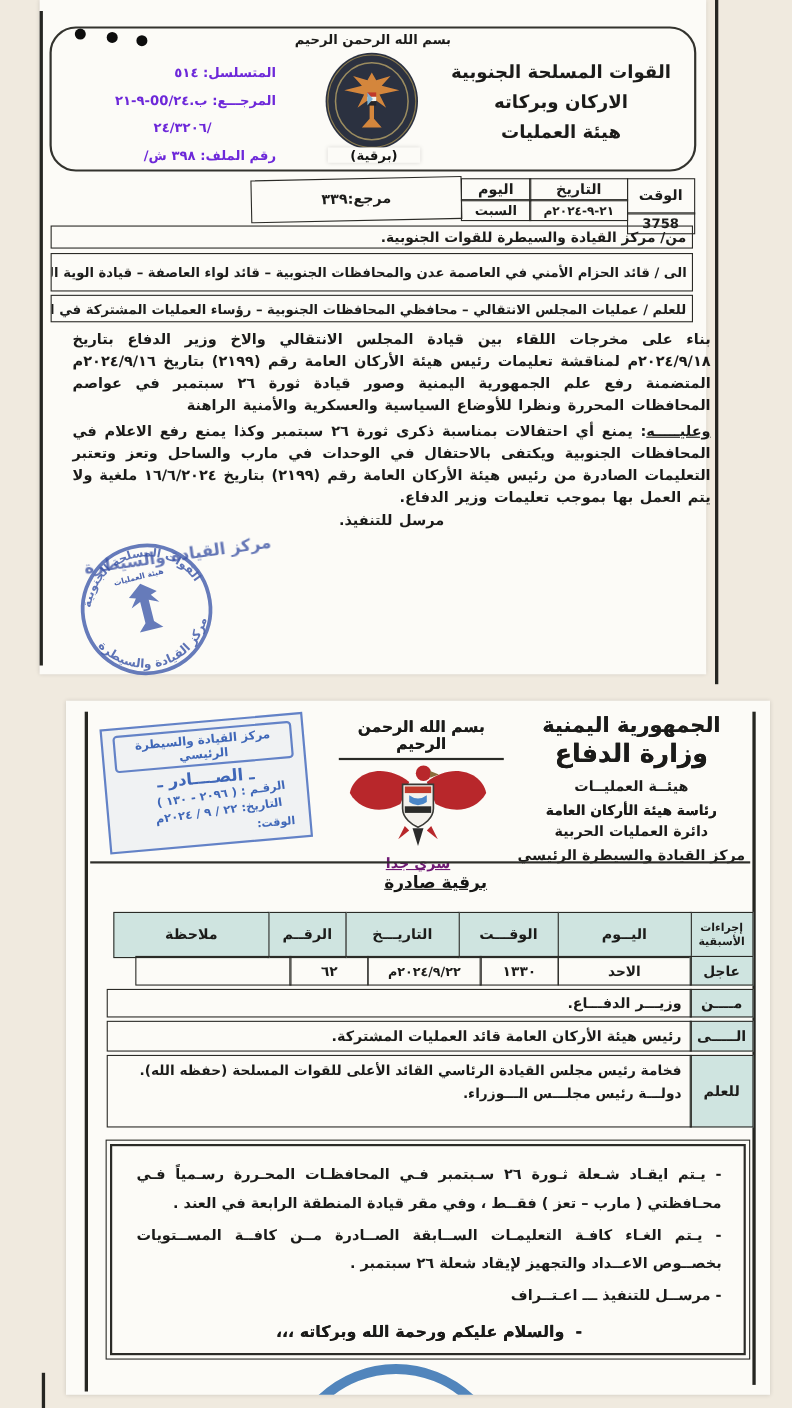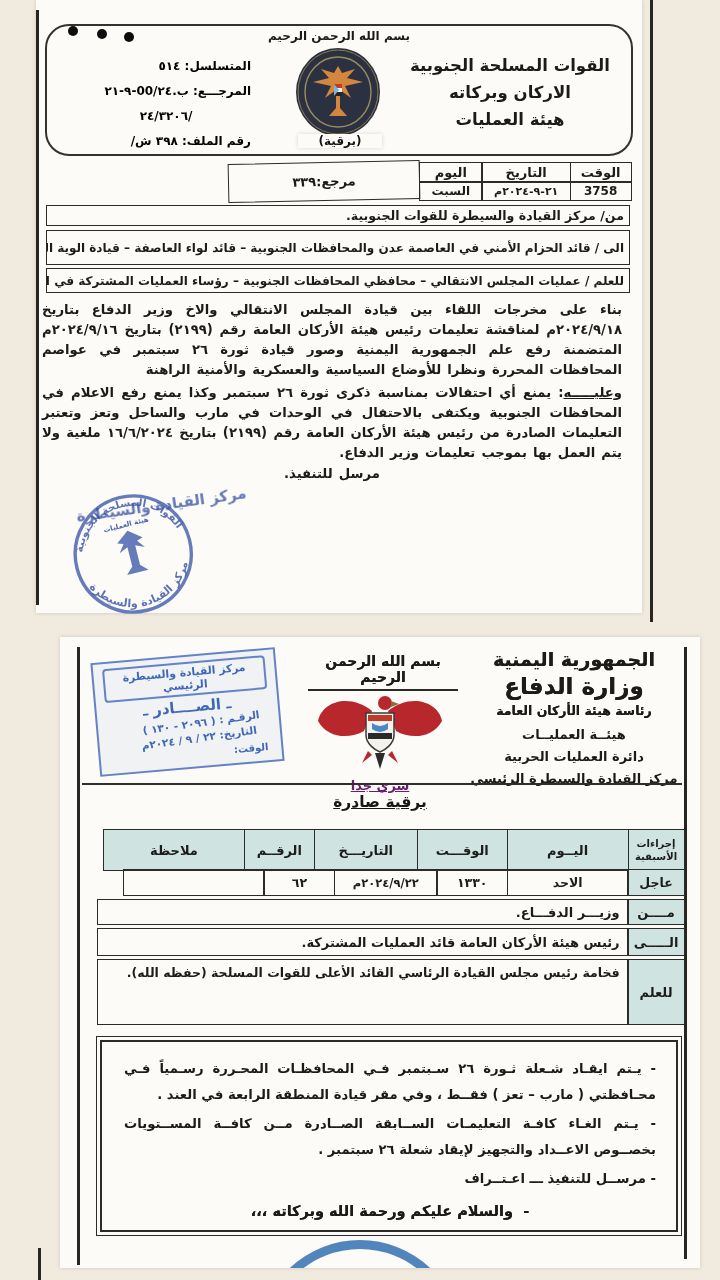--- a/index.html
+++ b/index.html
@@ -39,21 +39,21 @@
   <div class="abs frame1" style="left:9px;top:24px;width:584px;height:128px;"></div>
 
   <div class="abs ctr b" style="left:228px;top:29px;width:150px;font-size:12px;color:#1b1b19;">بسم الله الرحمن الرحيم</div>
 
   <div class="abs ctr rtl" style="left:368px;top:52px;width:212px;font-size:16.5px;line-height:27px;font-weight:bold;color:#1b1b19;">
     <div>القوات المسلحة الجنوبية</div>
     <div>الاركان وبركاته</div>
     <div>هيئة العمليات</div>
   </div>
 
-  <div class="abs rtl" style="left:15px;top:54px;width:200px;font-size:12px;line-height:25px;font-weight:bold;color:#000000;text-align:right;padding-right:6px;">
+  <div class="abs rtl" style="left:15px;top:54px;width:200px;font-size:12px;line-height:25px;font-weight:bold;color:#6d28d9;text-align:right;padding-right:6px;">
     <div>المتسلسل:  ٥١٤</div>
     <div>المرجـــع: ب.00/٢٤-٩-٢١</div>
     <div dir="ltr" class="ctr" style="padding-left:30px;text-align:center;">٢٤/٣٢٠٦/</div>
     <div>رقم الملف: ٣٩٨ ش/</div>
   </div>
 
   <svg class="abs" style="left:258px;top:46px;" width="88" height="94" viewBox="0 0 88 94">
     <ellipse cx="44" cy="46" rx="42" ry="44" fill="#2b3140"></ellipse>
     <ellipse cx="44" cy="46" rx="33" ry="35" fill="none" stroke="#9b8c5f" stroke-width="1.4"></ellipse>
     <ellipse cx="44" cy="46" rx="40" ry="42" fill="none" stroke="#8a7b4f" stroke-width="1"></ellipse>
@@ -61,39 +61,39 @@
     <rect x="40" y="38" width="8" height="4" fill="#c0392b"></rect>
     <rect x="40" y="42" width="8" height="4" fill="#f2f1ec"></rect>
     <rect x="40" y="46" width="8" height="4" fill="#23242a"></rect>
     <path d="M40 38 l5 6 l-5 6 z" fill="#7fb3d4"></path>
   </svg>
 
   <div class="abs ctr b page" style="left:262px;top:134px;width:84px;font-size:12px;color:#141412;z-index:3;">(برقية)</div>
 
   <div class="abs" style="left:10px;top:162px;width:584px;display:flex;direction:rtl;">
     <div style="width:62px;margin-right:-1.6px;">
-      <div class="cell t1hdr" style="height:21px;">الوقت</div>
+      <div class="cell t1hdr" style="height:33px;">الوقت</div>
       <div class="cell t1val" style="height:20px;margin-top:-1.6px;">3758</div>
     </div>
     <div style="width:90px;margin-right:-1.6px;">
       <div class="cell t1hdr" style="height:21px;">التاريخ</div>
       <div class="cell t1val" style="height:20px;margin-top:-1.6px;font-size:11px;">٢١-٩-٢٠٢٤م</div>
     </div>
     <div style="width:64px;margin-right:-1.6px;">
       <div class="cell t1hdr" style="height:21px;">اليوم</div>
       <div class="cell t1val" style="height:20px;margin-top:-1.6px;">السبت</div>
     </div>
     <div class="cell t1hdr" style="width:192px;height:39.4px;margin-right:-1.6px;transform:rotate(-1.2deg);">مرجع:٣٣٩</div>
   </div>
 
   <div class="abs cell rowline" style="left:10px;top:205px;width:584px;height:21px;font-size:12.6px;">من/ مركز القيادة والسيطرة للقوات الجنوبية.</div>
   <div class="abs cell rowline" style="left:10px;top:230px;width:584px;height:35px;font-size:12px;">الى / قائد الحزام الأمني في العاصمة عدن والمحافظات الجنوبية – قائد لواء العاصفة – قيادة الوية الدعم والاسناد</div>
   <div class="abs cell rowline" style="left:10px;top:268px;width:584px;height:25px;font-size:12px;">للعلم / عمليات المجلس الانتقالي – محافظي المحافظات الجنوبية – رؤساء العمليات المشتركة في المحافظات الجنوبية</div>
 
-  <div class="abs body1" style="left:6px;top:300px;width:580px;">
+  <div class="abs body1" style="left:30px;top:300px;width:580px;">
     <div>بناء على مخرجات اللقاء بين قيادة المجلس الانتقالي والاخ وزير الدفاع بتاريخ ٢٠٢٤/٩/١٨م لمناقشة تعليمات رئيس هيئة الأركان العامة رقم (٢١٩٩) بتاريخ ٢٠٢٤/٩/١٦م المتضمنة رفع علم الجمهورية اليمنية وصور قيادة ثورة ٢٦ سبتمبر في عواصم المحافظات المحررة ونظرا للأوضاع السياسية والعسكرية والأمنية الراهنة</div>
     <div style="margin-top:3px;">
       <span style="text-decoration:underline;">وعليـــــه</span><span>: يمنع أي احتفالات بمناسبة ذكرى ثورة ٢٦ سبتمبر وكذا يمنع رفع الاعلام في المحافظات الجنوبية ويكتفى بالاحتفال في الوحدات في مارب والساحل وتعز وتعتبر التعليمات الصادرة من رئيس هيئة الأركان العامة رقم (٢١٩٩) بتاريخ ١٦/٦/٢٠٢٤ ملغية ولا يتم العمل بها بموجب تعليمات وزير الدفاع.</span>
     </div>
     <div class="ctr" style="margin-top:1px;">مرسل للتنفيذ.</div>
   </div>
 
   <div class="abs b" style="left:33px;top:496px;width:185px;font-size:15px;color:rgba(59,82,164,.78);transform:rotate(-8deg);filter:blur(.3px);text-align:center;z-index:4;">مركز القيادة والسيطرة</div>
   <svg class="abs" style="left:18px;top:474px;transform:rotate(-14deg);opacity:.92;" width="158" height="158" viewBox="0 0 158 158">
     <defs>
@@ -115,22 +115,22 @@
 <div class="abs scanline" style="left:650px;top:0;width:2.5px;height:622px;"></div>
 
 <div class="abs page" style="left:60px;top:637px;width:640px;height:631px;overflow:hidden;">
 
   <div class="abs scanline" style="left:17px;top:10px;width:3px;height:618px;"></div>
   <div class="abs scanline" style="left:624px;top:10px;width:2.5px;height:612px;"></div>
 
   <div class="abs ctr rtl" style="left:408px;top:10px;width:212px;color:#1b1b19;">
     <div class="b callig" style="font-size:19px;line-height:25px;">الجمهورية اليمنية</div>
     <div class="b callig" style="font-size:23px;line-height:29px;">وزارة الدفاع</div>
+    <div class="b" style="font-size:13px;line-height:22px;margin-top:4px;">هيئــة العمليــات</div>
     <div class="b callig" style="font-size:12.5px;line-height:19px;">رئاسة هيئة الأركان العامة</div>
-    <div class="b" style="font-size:13px;line-height:22px;margin-top:4px;">هيئــة العمليــات</div>
     <div class="b" style="font-size:13px;line-height:22px;">دائرة العمليات الحربية</div>
     <div class="b" style="font-size:13px;line-height:22px;">مركز القيادة والسيطرة الرئيسي</div>
   </div>
 
   <div class="abs ctr b callig" style="left:248px;top:16px;width:150px;font-size:14px;color:#1b1b19;border-bottom:2px solid #2a2a26;padding-bottom:4px;">بسم الله الرحمن الرحيم</div>
 
   <svg class="abs" style="left:252px;top:52px;" width="136" height="88" viewBox="0 0 136 88">
     <path d="M60 22 C38 4 10 12 6 32 C16 50 38 50 52 42 Z" fill="#b8272b"></path>
     <path d="M76 22 C98 4 126 12 130 32 C120 50 98 50 84 42 Z" fill="#b8272b"></path>
     <circle cx="73" cy="14" r="7" fill="#b8272b"></circle>
@@ -149,21 +149,21 @@
   <div class="abs stamp2box" style="left:35px;top:18px;width:185px;height:114px;padding:3px 5px;">
     <div class="ctr b blue" style="border:2px solid rgba(74,110,190,.85);border-radius:4px;font-size:10.8px;padding:2px 1px;margin:2px 4px;">مركز القيادة والسيطرة الرئيسي</div>
     <div class="ctr b blue" style="font-size:15px;line-height:19px;">ـ الصــــادر ـ</div>
     <div class="rtl b blue" style="font-size:10.5px;line-height:15px;padding-right:14px;transform:rotate(-3deg);">الرقـم : ( ٢٠٩٦ - ١٣٠ )</div>
     <div class="rtl b blue" style="font-size:10.5px;line-height:15px;padding-right:18px;transform:rotate(-3deg);">التاريخ: ٢٢ / ٩ / ٢٠٢٤م</div>
     <div class="rtl b blue" style="font-size:10px;line-height:13px;padding-right:8px;">الوقت:</div>
   </div>
 
   <div class="abs" style="left:22px;top:146px;width:600px;height:2px;background:#2e2e2a;"></div>
 
-  <div class="abs ctr b" style="left:264px;top:156px;width:112px;font-size:15.5px;color:#171715;text-decoration:underline;">برقية صادرة</div>
+  <div class="abs ctr b" style="left:280px;top:156px;width:112px;font-size:15.5px;color:#171715;text-decoration:underline;">برقية صادرة</div>
 
   <div class="abs" style="left:35px;top:192px;width:590px;direction:rtl;">
     <div style="display:flex;">
       <div class="cell teal lblcell ctr" style="width:58px;height:42px;font-size:10px;line-height:13px;padding:0 2px;">إجراءات الأسبقية</div>
       <div class="cell teal t2h" style="width:122px;height:42px;margin-right:-1.6px;">اليــوم</div>
       <div class="cell teal t2h" style="width:92px;height:42px;margin-right:-1.6px;">الوقـــت</div>
       <div class="cell teal t2h" style="width:104px;height:42px;margin-right:-1.6px;">التاريـــخ</div>
       <div class="cell teal t2h" style="width:72px;height:42px;margin-right:-1.6px;">الرقــم</div>
       <div class="cell teal t2h" style="width:142px;height:42px;margin-right:-1.6px;">ملاحظة</div>
     </div>
@@ -180,20 +180,21 @@
       <div class="cell rowline" style="width:532px;height:26px;margin-right:-1.6px;font-size:13px;padding-right:8px;">وزيـــر الدفـــاع.</div>
     </div>
     <div style="display:flex;margin-top:3px;">
       <div class="cell teal lblcell" style="width:58px;height:28px;font-size:13px;">الـــــى</div>
       <div class="cell rowline" style="width:532px;height:28px;margin-right:-1.6px;font-size:13px;padding-right:8px;">رئيس هيئة الأركان العامة قائد العمليات المشتركة.</div>
     </div>
     <div style="display:flex;margin-top:3px;">
       <div class="cell teal lblcell" style="width:58px;height:66px;font-size:13px;">للعلم</div>
       <div class="cell rtl" style="width:532px;height:66px;margin-right:-1.6px;font-weight:bold;font-size:12.5px;line-height:21px;padding:2px 8px 0 4px;color:#1b1b19;">
         <div>فخامة رئيس مجلس القيادة الرئاسي القائد الأعلى للقوات المسلحة (حفظه الله).</div>
+        <div>دولـــة رئيس مجلـــس الـــوزراء.</div>
       </div>
     </div>
   </div>
 
   <div class="abs rtl" style="left:40px;top:403px;width:578px;height:192px;border:2px solid #2b2b27;outline:1.5px solid #2b2b27;outline-offset:3.5px;box-sizing:border-box;padding:14px 20px 0 22px;text-align:justify;font-weight:bold;font-size:13.2px;line-height:26px;color:#1b1b19;">
     <div><span>-</span> <span>يـتم ايقـاد شـعلة ثـورة ٢٦ سـبتمبر فـي المحافظـات المحـررة رسـمياً فـي محـافظتي ( مارب – تعز ) فقــط ، وفي مقر قيادة المنطقة الرابعة في العند .</span></div>
     <div style="margin-top:3px;"><span>-</span> <span>يـتم الغـاء كافـة التعليمـات الســابقة الصــادرة مــن كافــة المســتويات بخصــوص الاعــداد والتجهيز لإيقاد شعلة ٢٦ سبتمبر .</span></div>
     <div style="margin-top:3px;"><span>-</span> <span>مرســل للتنفيذ ـــ اعـتــراف</span></div>
     <div class="ctr callig" style="margin-top:6px;font-size:14.5px;"><span>-</span>&nbsp;&nbsp;<span>والسلام عليكم ورحمة الله وبركاته ،،،</span></div>
   </div>

